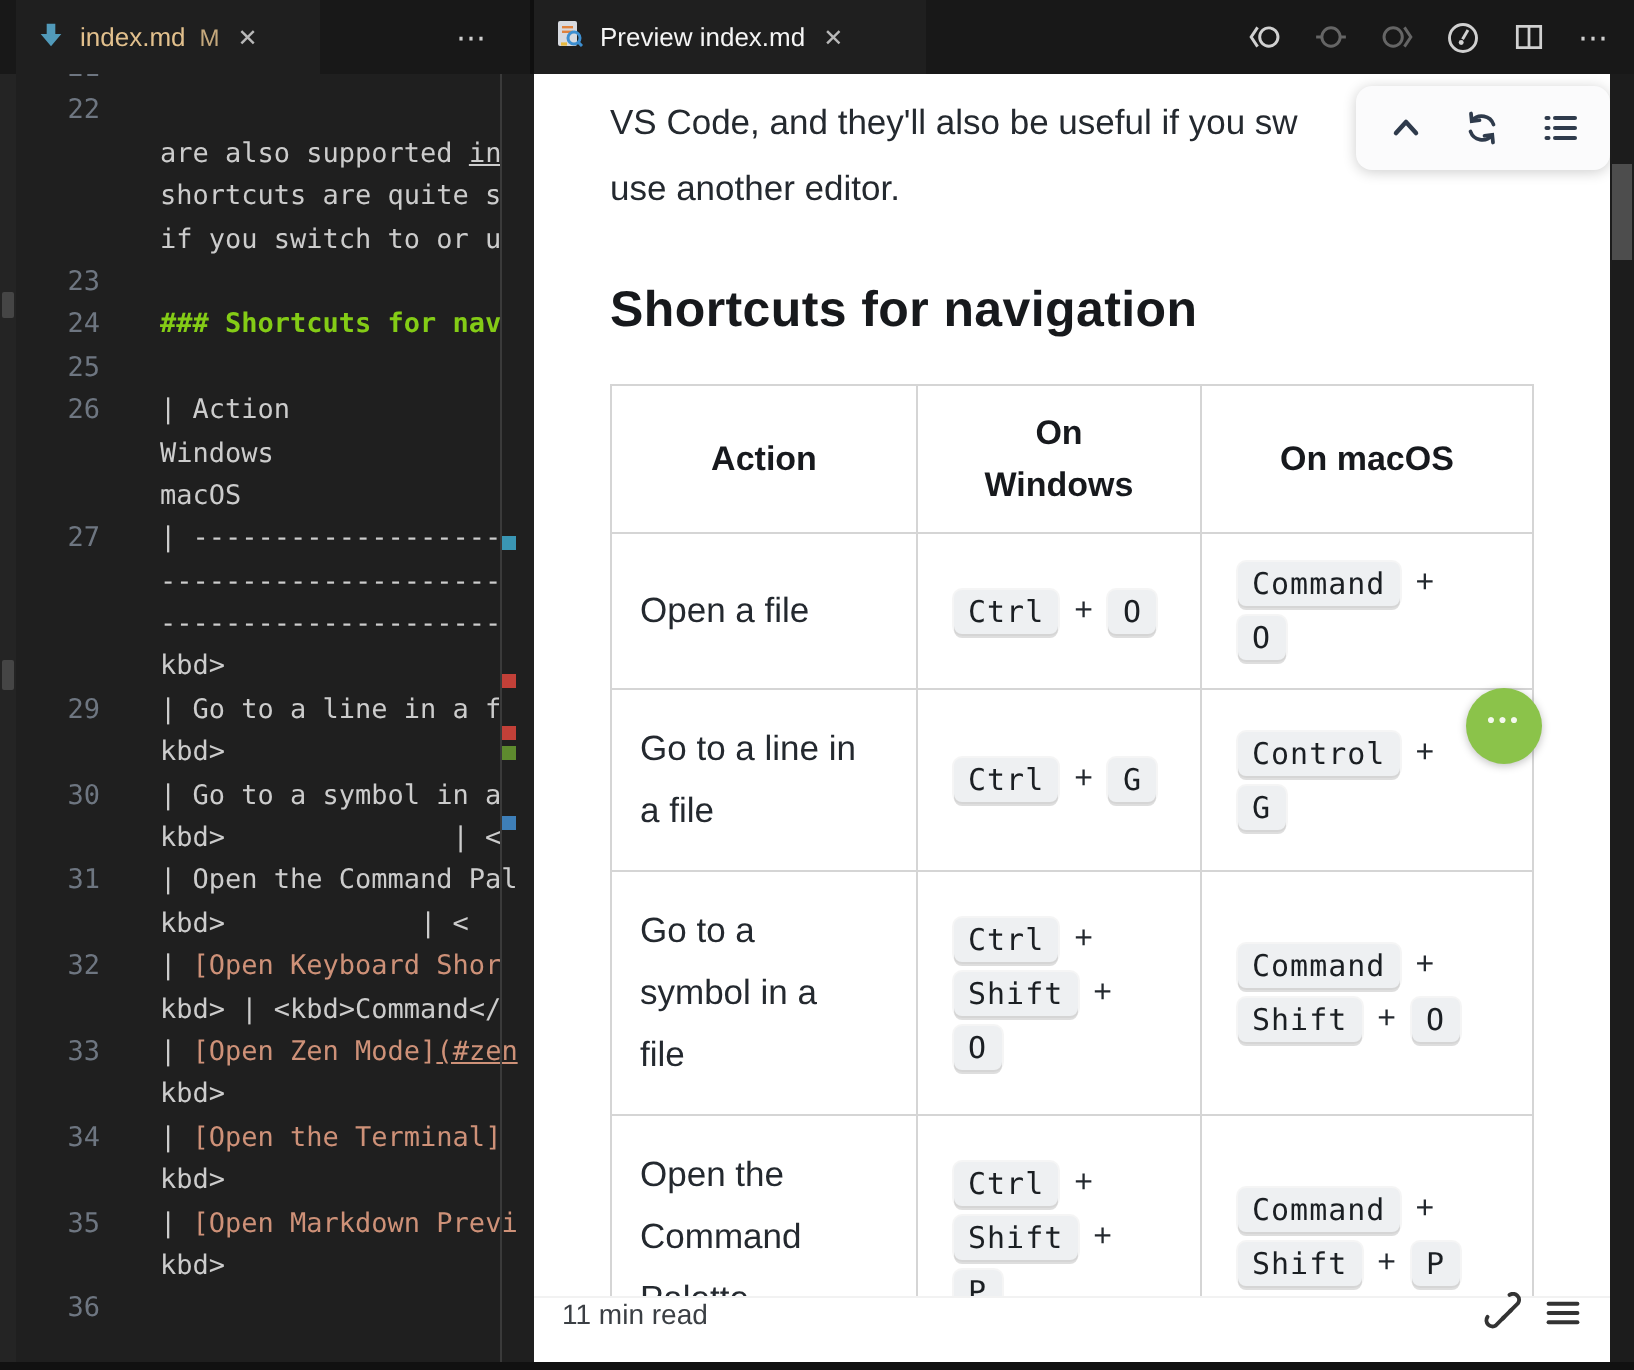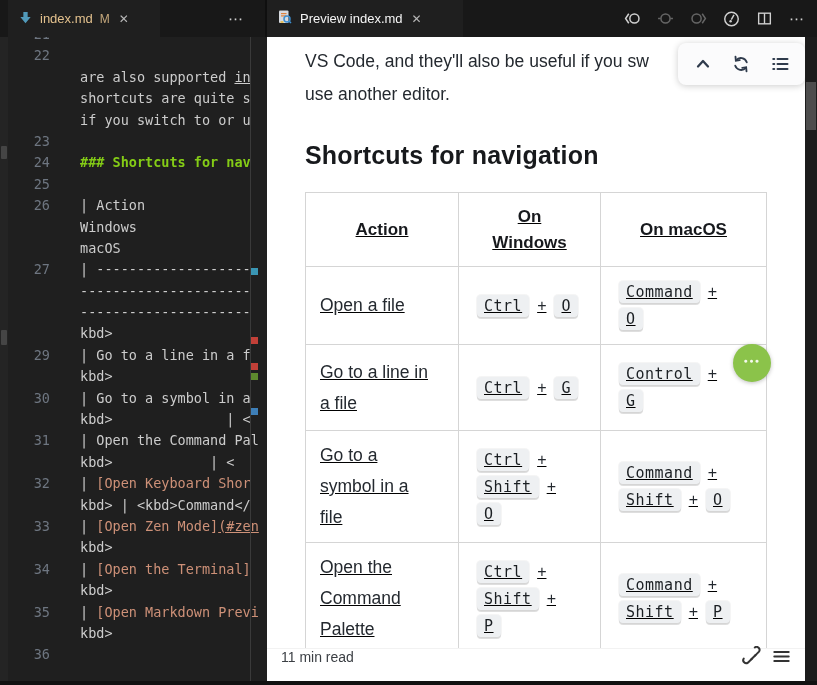--- a/index.html
+++ b/index.html
@@ -39,26 +39,26 @@
   .seg-l { color:#ce9178; }
   .seg-u { text-decoration:underline; }
   .vline { position:absolute; left:250px; top:0; width:1px; height:100%; background:#3a3a3a; }
   .rmark { position:absolute; left:251px; width:7px; height:7px; }
 
   
   .preview { position:absolute; top:37px; left:267px; width:538px; height:644px; background:#ffffff; overflow:hidden; }
   .para { position:absolute; left:38px; top:8px; width:470px; font-size:17.5px; line-height:33px; color:#24292f; }
   .pv-heading { position:absolute; left:38px; top:104px; font-size:25px; font-weight:bold; color:#17191c; letter-spacing:.2px; }
 
-  .tablewrap { position:absolute; left:38px; top:155px; width:462px; height:458px; overflow:hidden;text-decoration:underline; }
+  .tablewrap { position:absolute; left:38px; top:155px; width:462px; height:458px; overflow:hidden; }
   table.shortcuts { border-collapse:collapse; table-layout:fixed; width:461px; }
   .shortcuts col.c1 { width:153px; } .shortcuts col.c2 { width:142px; } .shortcuts col.c3 { width:166px; }
   .shortcuts th, .shortcuts td { border:1px solid #d5d5d5; vertical-align:middle; }
   .shortcuts th { height:74px; text-align:center; font-size:17px; font-weight:bold; color:#17191d; line-height:26px; }
-  .shortcuts td.act { padding:4px 14px; font-size:17.5px; color:#24292f; line-height:31px; }
+  .shortcuts td.act { padding:14px 14px; font-size:17.5px; color:#24292f; line-height:31px; }
   .shortcuts td.keys { padding:8px 14px 8px 18px; }
   .kline { display:flex; align-items:center; gap:8px; margin:5px 0; }
   .kbd { font-family:"DejaVu Sans Mono",monospace; font-size:15px; letter-spacing:.5px; color:#1b1f23;
          background:#eef0f2; border-radius:4px; padding:2px 7px;
          box-shadow:0 2px 0 rgba(0,0,0,.13), 0 0 0 1px rgba(0,0,0,.04); }
   .plus { font-size:16px; color:#24292f; }
 
   .pv-toolbar { position:absolute; top:6px; left:411px; width:127px; height:42px; background:#fbfbfc;
                 border-radius:8px; box-shadow:0 1px 7px rgba(0,0,0,.2); display:flex; align-items:center;
                 justify-content:space-around; padding:0 6px; }

